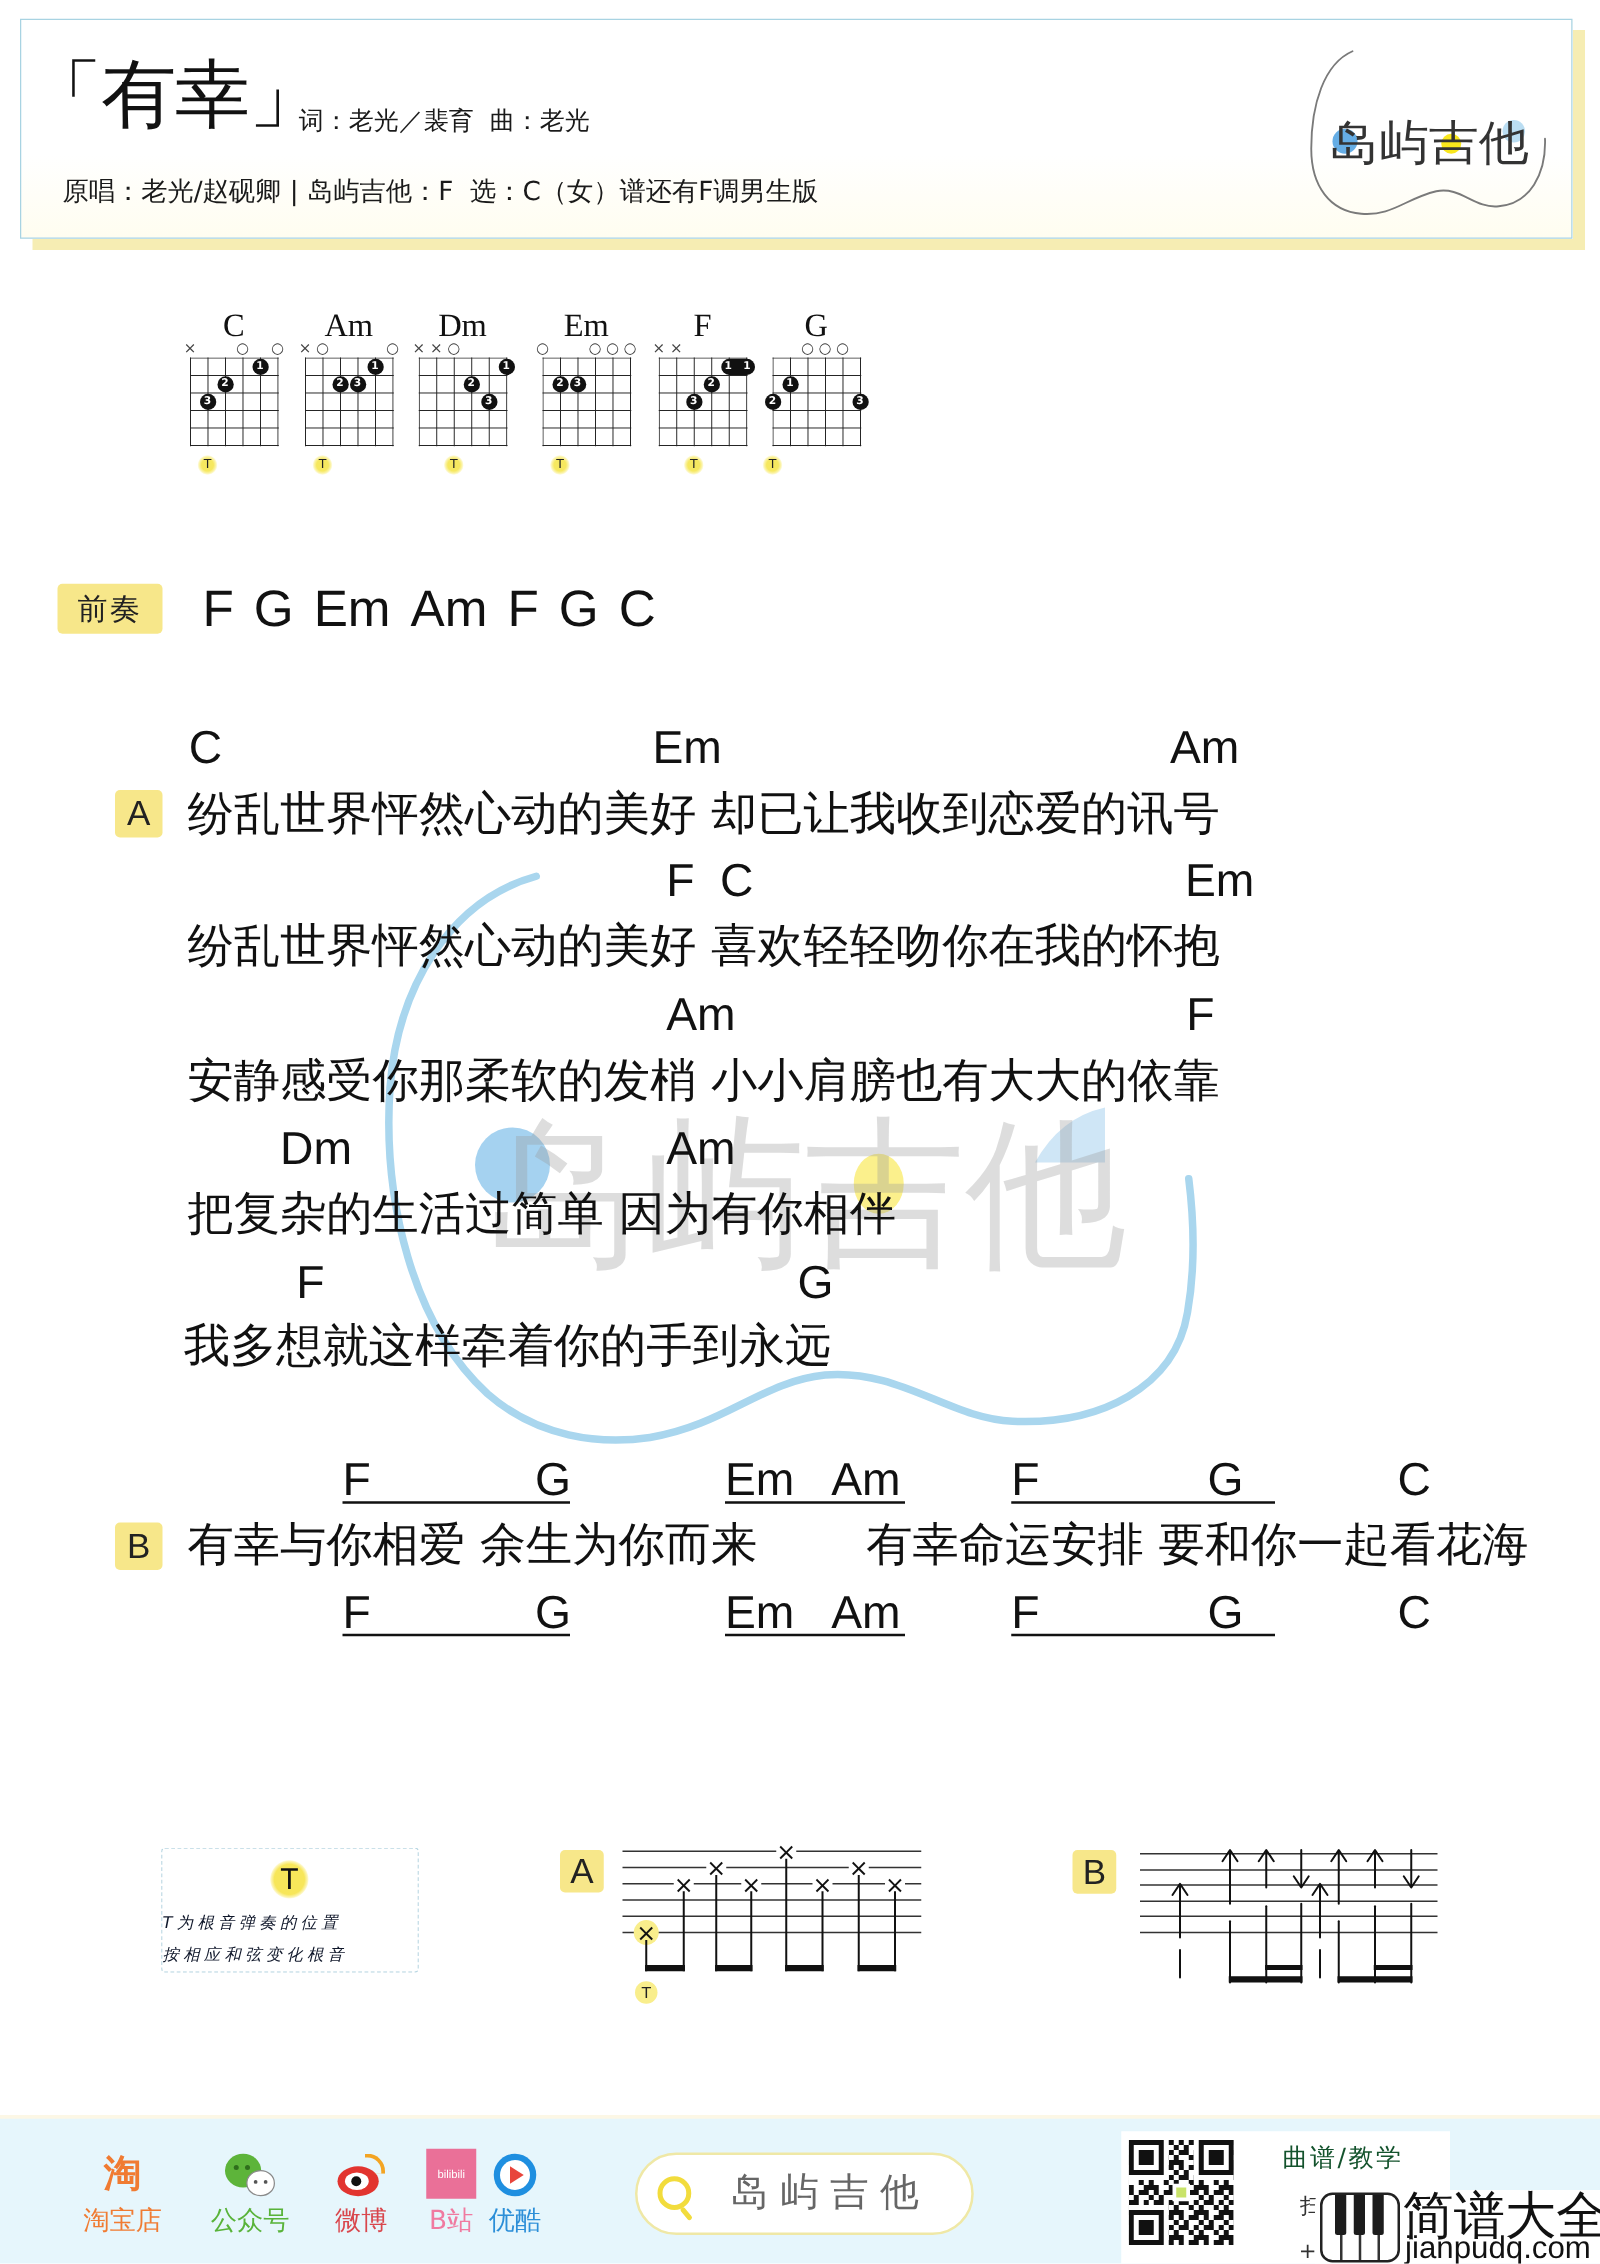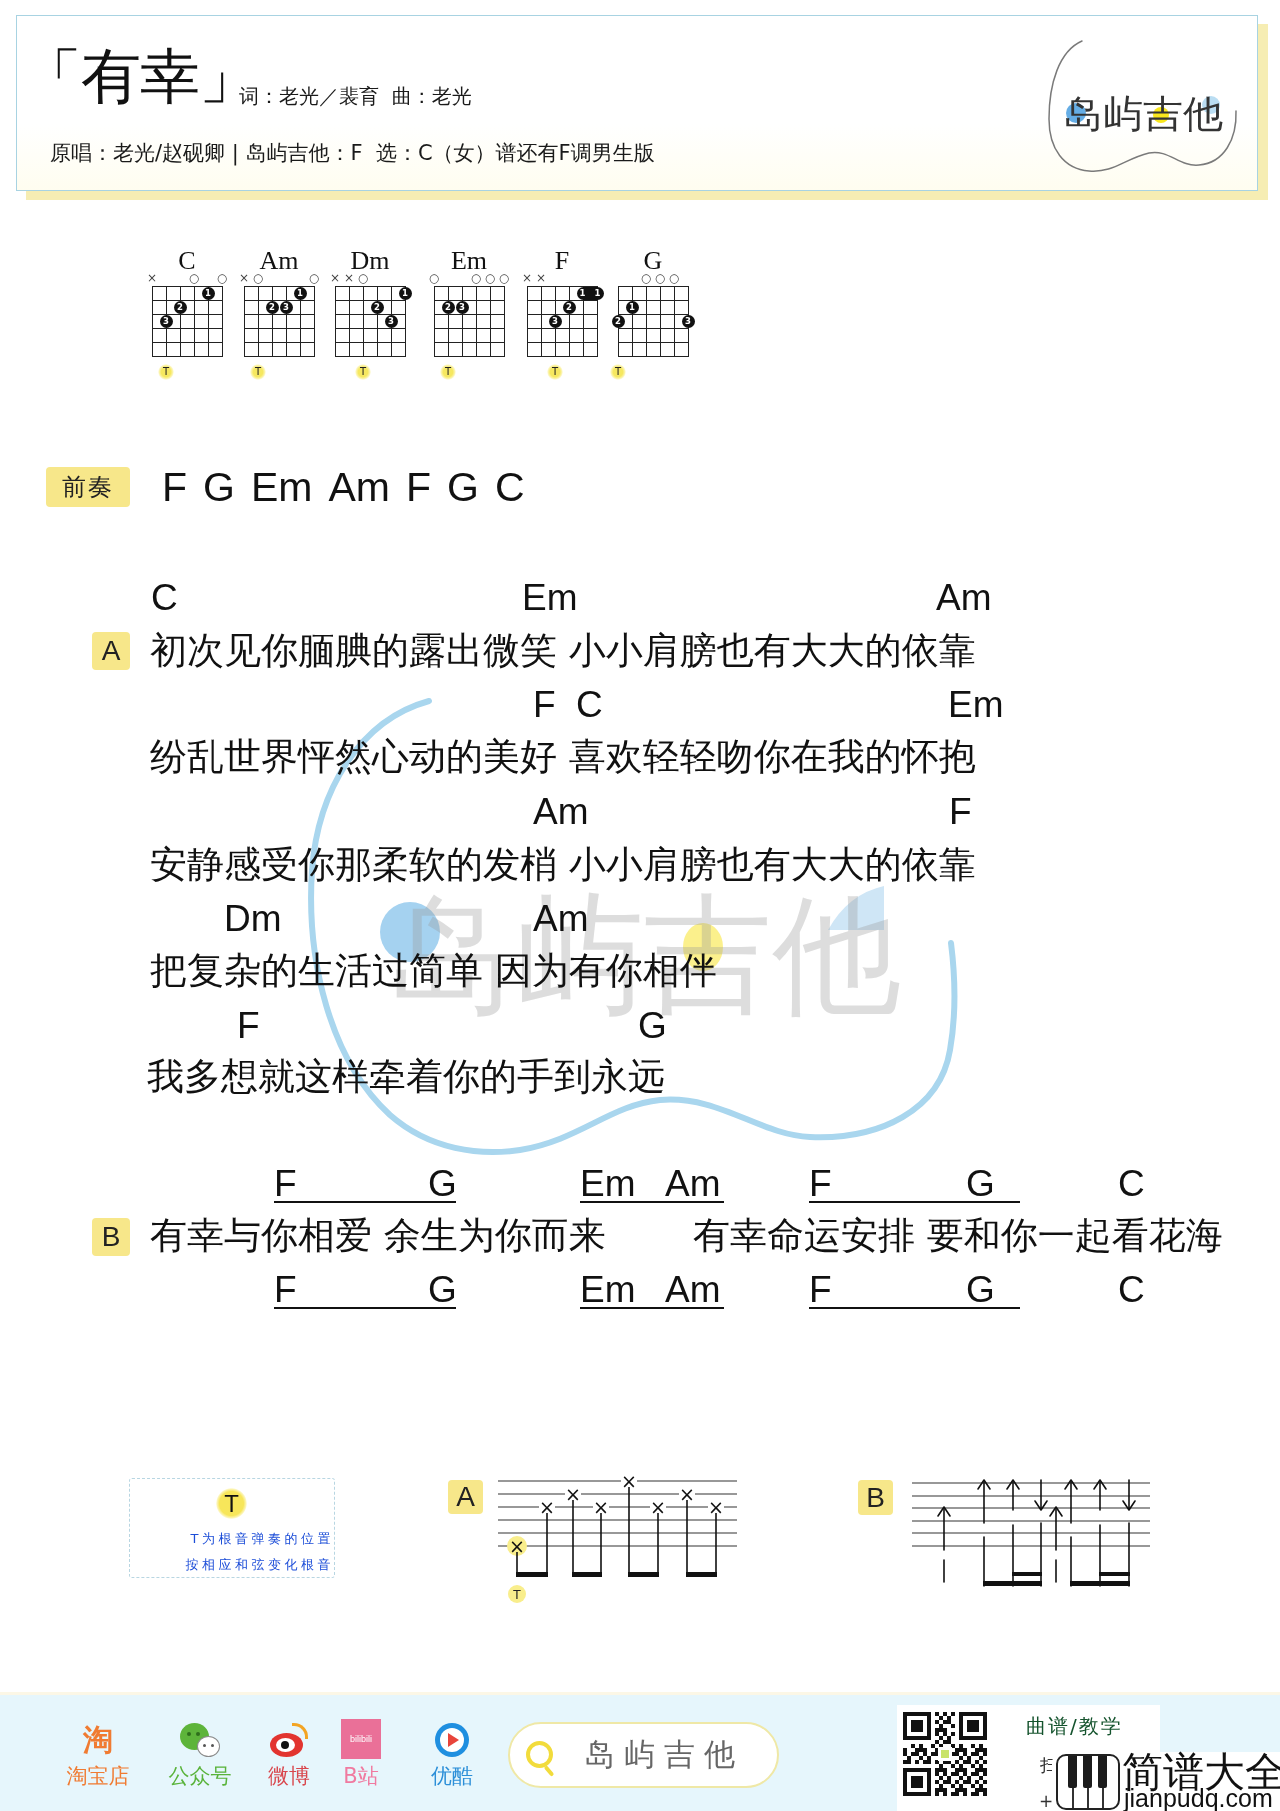--- a/index.html
+++ b/index.html
@@ -46,21 +46,21 @@
   .sec-badge { left:92px; width:38px; height:38px; font-family:"Liberation Sans", sans-serif; font-size:28px; line-height:38px; }
 
   
   .wm { position:absolute; left:0; top:0; width:1280px; height:1811px; z-index:1; pointer-events:none; }
 
   
   .legend { position:absolute; left:129px; top:1478px; width:206px; height:100px; border:1.5px dashed #b8d6e2; border-radius:3px; z-index:2; }
   .legend-t { position:absolute; left:86px; top:9px; width:31px; height:31px; border-radius:50%;
     background:radial-gradient(circle, #f7e65a 0 55%, rgba(250,236,120,0.55) 66%, rgba(255,255,255,0) 72%);
     text-align:center; font-family:"Liberation Sans", sans-serif; font-size:24px; line-height:31px; color:#111; }
-  .legend-line { position:absolute; left:0; width:100%; text-align:right; font-size:13px; letter-spacing:3.5px; color:#1d4ed8; line-height:1; }
+  .legend-line { position:absolute; left:0; width:100%; text-align:left; font-size:13px; letter-spacing:3.5px; color:#0f172a; line-height:1;font-style:italic; }
   .pat-badge { top:1480px; width:35px; height:34px; font-family:"Liberation Sans", sans-serif; font-size:28px; line-height:34px; }
   .pat-svg { position:absolute; z-index:2; }
 
   
   .footer { position:absolute; left:0; top:1692px; width:1280px; height:119px; background:#e6f6fc; border-top:3px solid #fcf7e6; z-index:3; }
   .flink { position:absolute; top:0; width:80px; height:110px; }
   .flink-icon { position:absolute; left:50%; top:28px; transform:translateX(-50%); }
   .flink-label { position:absolute; left:0; top:71px; width:80px; text-align:center; font-size:21px; line-height:1; white-space:nowrap; }
   .search-pill { position:absolute; left:508px; top:27px; width:271px; height:66px; border-radius:33px; background:#fff; border:2px solid #efe8a6; }
   .search-ring { position:absolute; left:16px; top:17px; width:27px; height:27px; border-radius:50%; border:4px solid #f2dc3c; }
@@ -189,21 +189,21 @@
   </svg>
 
   <div class="badge sec-badge" style="top:632px">A</div>
 
   <div class="row" style="top:579px">
     <span class="ch" style="left:151px">C</span>
     <span class="ch" style="left:522px">Em</span>
     <span class="ch" style="left:936px">Am</span>
   </div>
   <div class="row" style="top:632px">
-    <span class="ly" style="left:150px">初次见你腼腆的露出微笑 小小肩膀也有大大的依靠</span>
+    <span class="ly" style="left:150px">纷乱世界怦然心动的美好 却已让我收到恋爱的讯号</span>
   </div>
 
   <div class="row" style="top:686px">
     <span class="ch" style="left:533px">F</span>
     <span class="ch" style="left:576px">C</span>
     <span class="ch" style="left:948px">Em</span>
   </div>
   <div class="row" style="top:738px">
     <span class="ly" style="left:150px">纷乱世界怦然心动的美好 喜欢轻轻吻你在我的怀抱</span>
   </div>
@@ -415,21 +415,21 @@
         <span class="abs" style="left:24px;top:0px;width:16px;height:16px;border-top:3px solid #f3a423;border-right:3px solid #f3a423;border-radius:0 14px 0 0"></span>
       </div>
       <div class="flink-label" style="color:#d9474d">微博</div>
     </div>
 
     <div class="flink" style="left:321px">
       <div class="flink-icon" style="top:24px;width:40px;height:40px;background:#ea7098;color:#fff;font-size:9px;line-height:40px;text-align:center;font-family:'Liberation Sans',sans-serif">bilibili</div>
       <div class="flink-label" style="color:#f07aa0">B站</div>
     </div>
 
-    <div class="flink" style="left:412px">
+    <div class="flink" style="left:372px">
       <div class="flink-icon" style="width:34px;height:34px;border-radius:50%;background:#1f8fe0">
         <span class="abs" style="left:5px;top:5px;width:24px;height:24px;border-radius:50%;background:#fff"></span>
         <span class="abs" style="left:13px;top:10px;width:0;height:0;border-left:11px solid #e8453c;border-top:7px solid transparent;border-bottom:7px solid transparent"></span>
       </div>
       <div class="flink-label" style="color:#2c8fd8">优酷</div>
     </div>
 
     <div class="search-pill">
       <span class="search-ring"></span>
       <span class="search-handle"></span>

